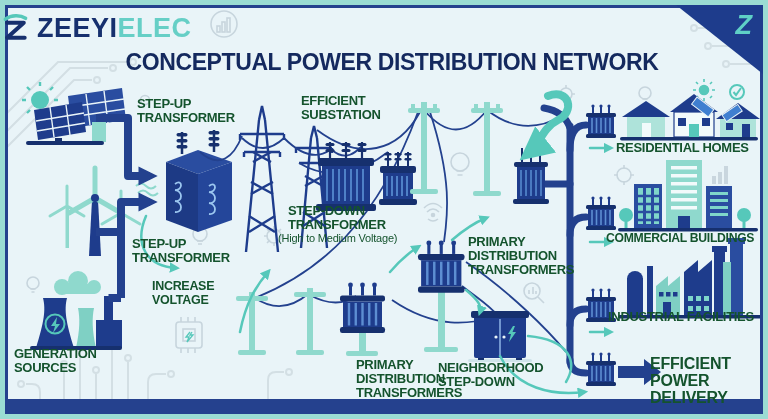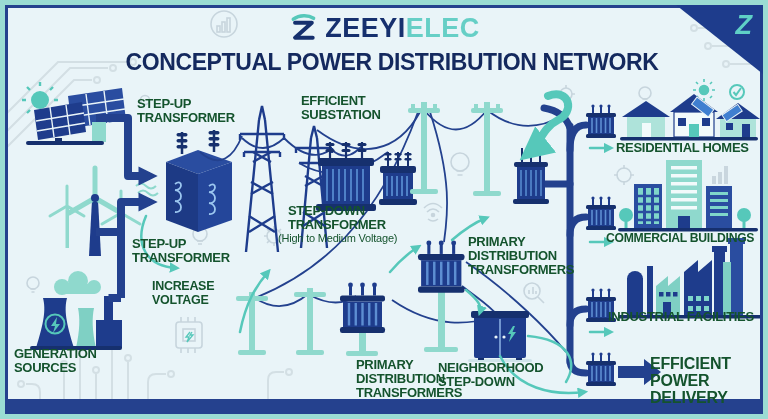--- a/index.html
+++ b/index.html
@@ -4,21 +4,21 @@
 <style>
   html,body{margin:0;padding:0;background:#cfe9ec;}
   #stage{position:relative;width:768px;height:419px;overflow:hidden;
          font-family:"Liberation Sans",sans-serif;background:#e9f4f8;}
   #art{position:absolute;left:0;top:0;}
   .lbl{position:absolute;font-weight:700;color:#14532d;
        font-size:13px;line-height:1.08;letter-spacing:-0.3px;}
   .lbl-sub{font-weight:400;font-size:11px;letter-spacing:-0.2px;}
   .nowrap{white-space:nowrap;}
   #logo-row{position:absolute;top:13px;left:0;width:100%;display:flex;
-            justify-content:center;align-items:center;gap:7px;}
+            align-items:center;gap:7px;}
   #logo-text{font-size:27px;font-weight:700;letter-spacing:0.5px;line-height:1;}
   #logo-text .p1{color:#16306e;}
   #logo-text .p2{color:#66cfc6;}
   #title{position:absolute;top:49px;left:0;width:100%;text-align:center;
          font-size:23px;font-weight:700;letter-spacing:-0.4px;color:#14295e;margin-left:8px;}
   #corner-z{position:absolute;top:10px;right:16px;color:#5fd0c6;
             font-size:27px;font-weight:700;font-style:italic;}
   #delivery-label{font-size:16px;line-height:1.06;letter-spacing:-0.2px;margin-top:12px;}
 </style>
 </head>

